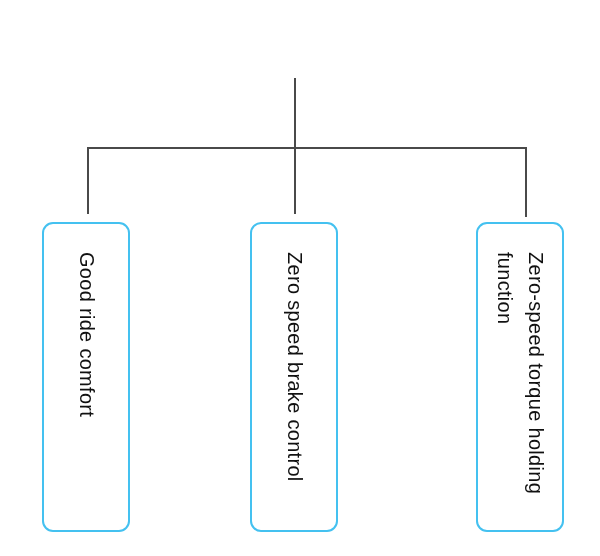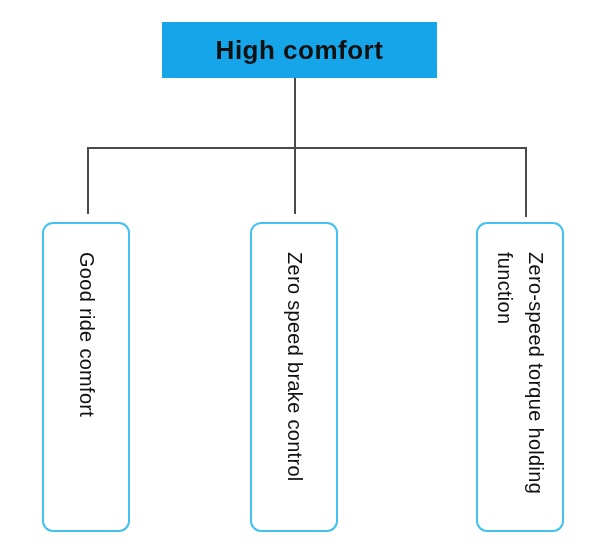--- a/index.html
+++ b/index.html
@@ -64,23 +64,20 @@
   }
   .vtext.wrap2 {
     height: 282px; 
   }
 </style>
 </head>
 <body>
 
 <div class="canvas">
 
-  <div class="root-box">
-    <span>High comfort</span>
-  </div>
 
   <div class="line v" style="left:294px; top:78px;  height:70px;"></div>
   <div class="line h" style="left:87px;  top:147px; width:439px;"></div>
   <div class="line v" style="left:87px;  top:147px; height:67px;"></div>
   <div class="line v" style="left:294px; top:147px; height:67px;"></div>
   <div class="line v" style="left:525px; top:147px; height:70px;"></div>
 
   <div class="child-box" style="left:42px;">
     <span class="vtext">Good ride comfort</span>
   </div>

